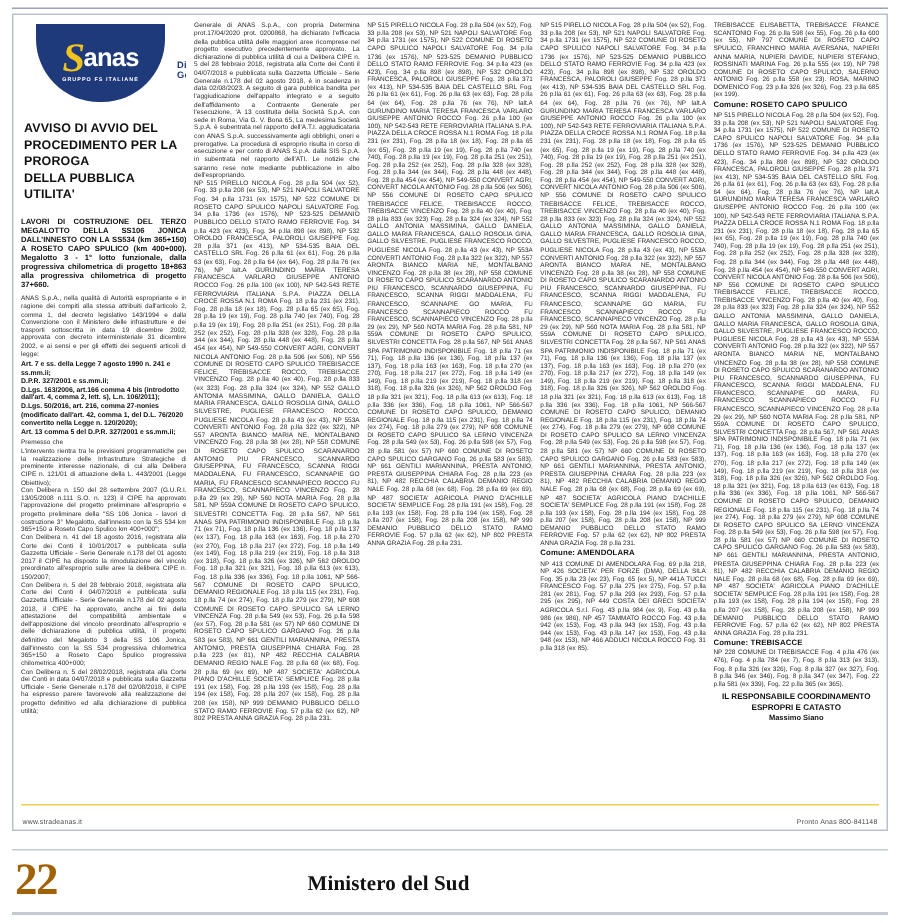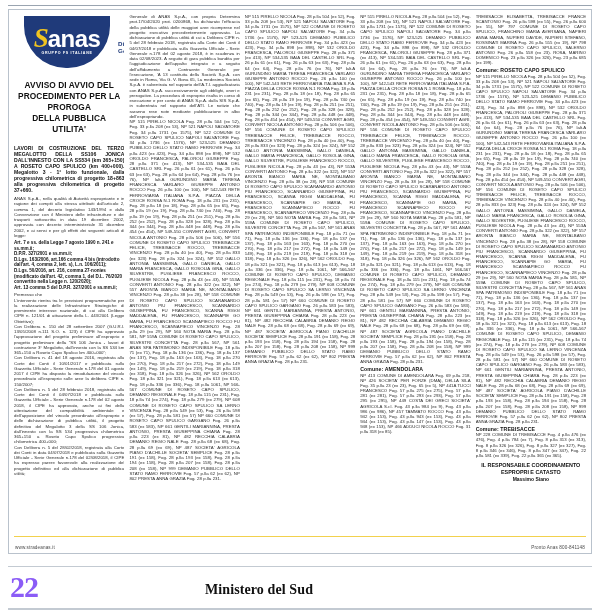--- a/index.html
+++ b/index.html
@@ -40,35 +40,35 @@
     position:relative; margin-left:10px;
   }
   .shield-row { display:flex; align-items:center; gap:0px; margin-top:-2px; }
   .s-glyph {
     font-family:"Liberation Serif", serif;
     font-size:27px; font-weight:bold; color:#f0c420; line-height:22px;
     font-style:italic; letter-spacing:-1px;
   }
   .anas-word {
     font-family:"Liberation Sans", sans-serif;
-    font-size:24px; font-weight:bold; color:#ffffff; line-height:19px;
+    font-size:17px; font-weight:bold; color:#ffffff; line-height:19px;
     letter-spacing:-0.5px;
   }
   .gruppo {
     font-size:3.6px; font-weight:bold; color:#ffffff; letter-spacing:0.7px;
     background:#1f3a7a; margin-top:2px; white-space:nowrap;
   }
   .dirgen {
     position:absolute; left:104px; top:24px;
     font-size:6.2px; font-weight:bold; color:#1f3a7a; letter-spacing:0.2px;
   }
   .logo-holder { position:relative; height:56px; }
 
   .notice-title {
-    text-align:center; font-weight:bold; font-size:8.3px; line-height:11px;
+    font-weight:bold; font-size:8.3px; line-height:11px;
     margin:8px 2px 10px 2px; color:#111; letter-spacing:0.1px;
   }
   .lead {
     font-size:5.1px; line-height:6.0px; font-weight:bold; text-align:justify;
     margin:0 0 3px 0; color:#111;
   }
   .bodytext {
     font-size:4.35px; line-height:5.25px; text-align:justify; color:#2a2a2a;
     margin:0; letter-spacing:0.01px;
     word-spacing:0.2px;
@@ -99,21 +99,21 @@
     position:absolute; left:6px; right:6px; bottom:3px;
     display:flex; justify-content:space-between; align-items:center;
   }
   .ad-foot span { font-size:4.6px; color:#4a4a4a; letter-spacing:0.15px; }
 
   
   .foot-rule-top { position:absolute; left:8px; top:566px; width:584px; height:1px; background:#c3cad2; }
   .page-num {
     position:absolute; left:10px; top:572px;
     font-family:"Liberation Serif", serif;
-    font-size:30px; font-weight:bold; color:#8b5cf6; line-height:30px;
+    font-size:30px; font-weight:bold; color:#a16207; line-height:30px;
     letter-spacing:-1px;
   }
   .masthead {
     position:absolute; left:205px; top:582px;
     font-family:"Liberation Serif", serif;
     font-size:14px; font-weight:bold; color:#111; letter-spacing:0.1px;
   }
   .foot-rule-bot { position:absolute; left:8px; top:608px; width:584px; height:1.5px; background:#c3cad2; }
 </style>
 </head>

